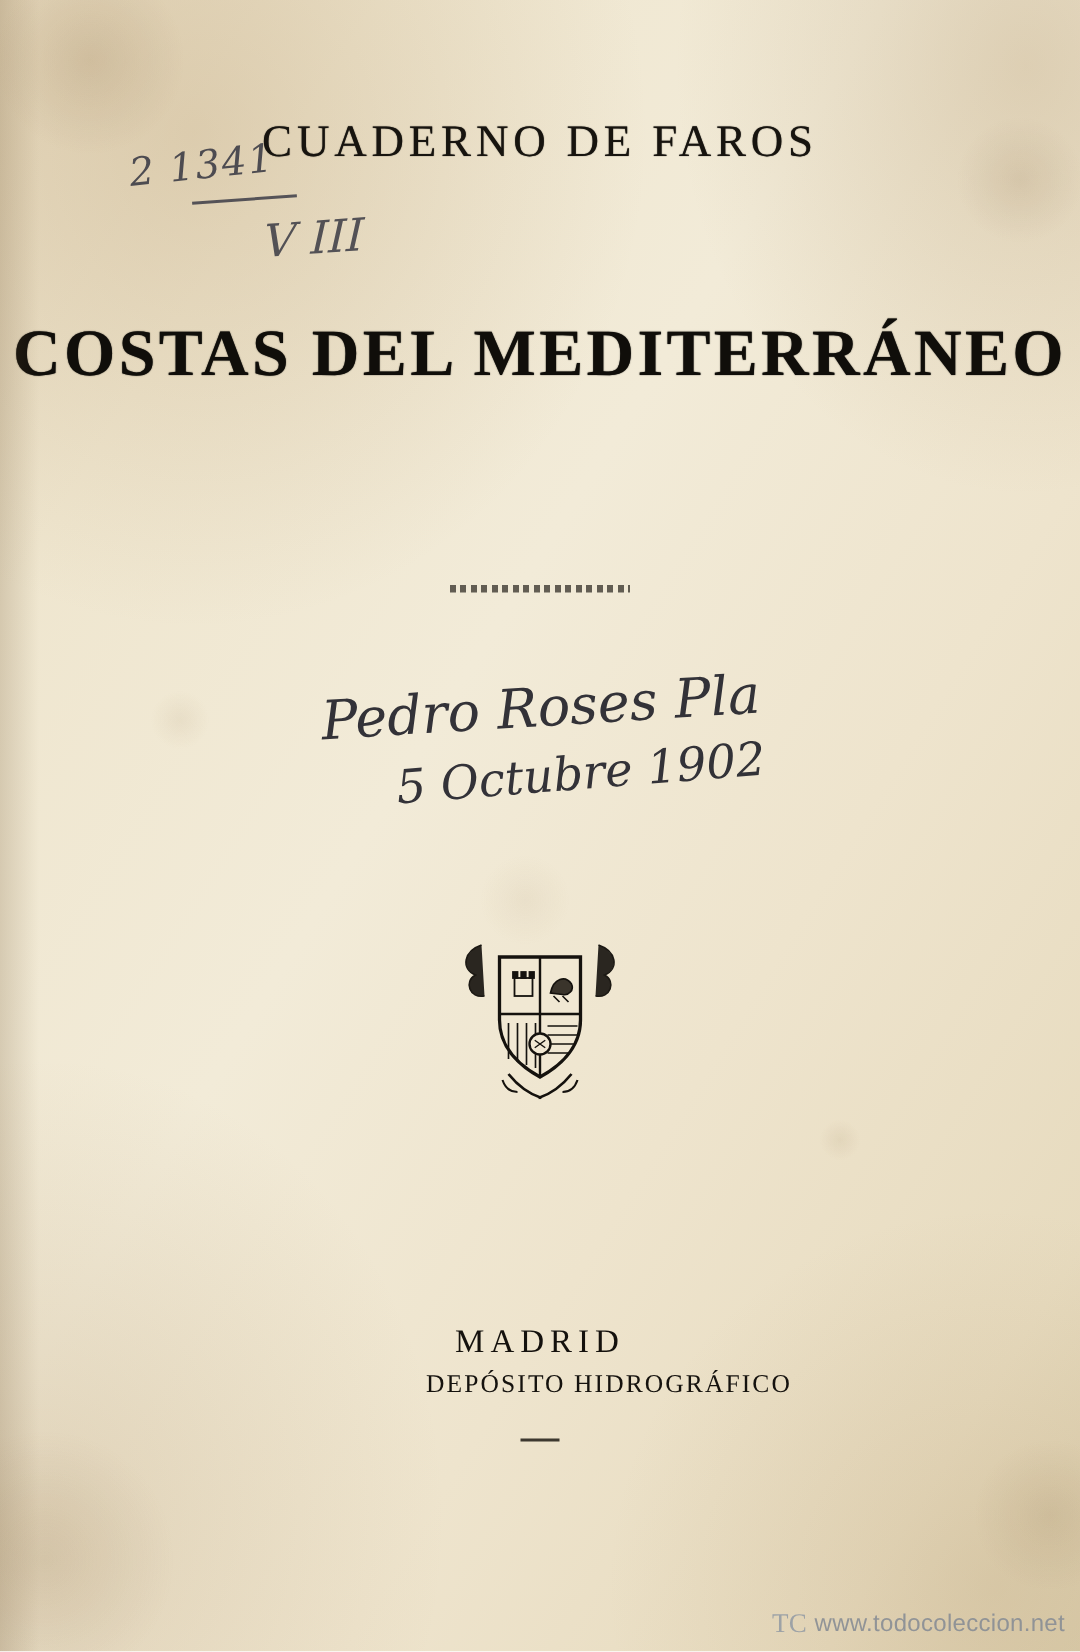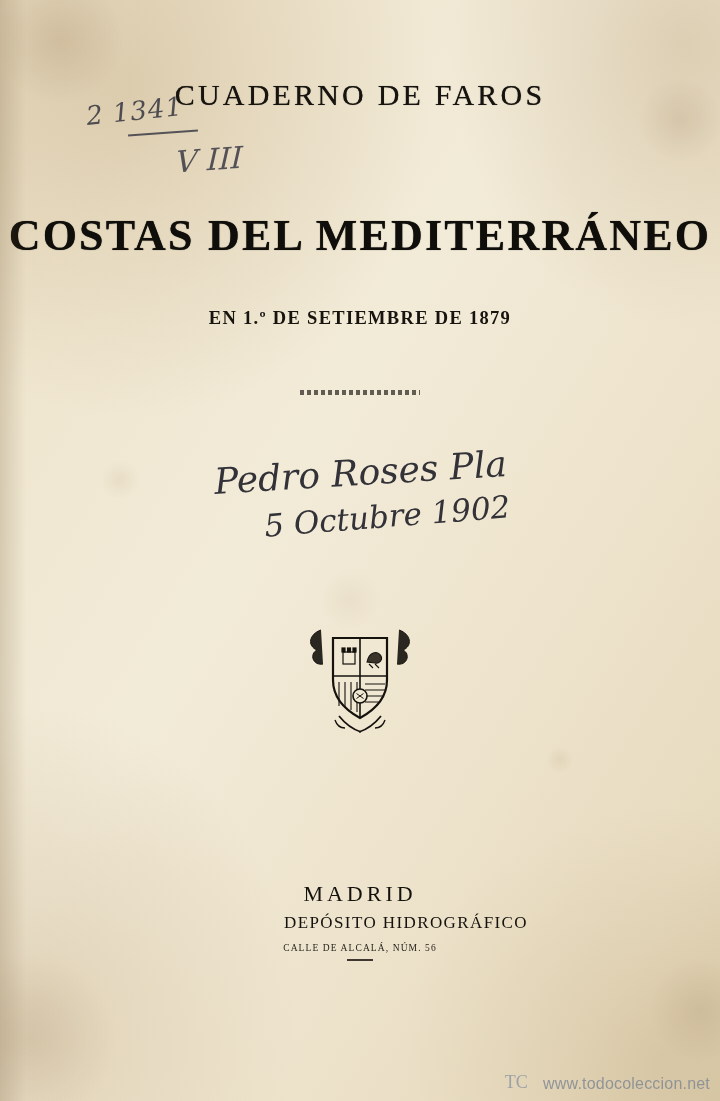--- a/index.html
+++ b/index.html
@@ -208,42 +208,41 @@
     opacity: .92;
     white-space: nowrap;
   }
 
   
   .watermark {
     position: absolute;
     right: 10px;
     bottom: 8px;
     display: flex;
-    align-items: flex-end;
-    gap: 15px;
+    align-items: center;
+    gap: 5px;
     font-family: "Liberation Sans", sans-serif;
     font-size: 16px;
     color: #8d9196;
     letter-spacing: .2px;
     opacity: .95;
   }
   .watermark .wm-logo {
     font-family: "Liberation Serif", serif;
     font-size: 18px;
     color: #9aa0a6;
   }
 </style>
 </head>
 <body>
 
 <div id="page">
 
   <div class="block ink t-main1">CUADERNO DE FAROS</div>
   <div class="block ink t-main2">COSTAS DEL MEDITERRÁNEO</div>
-  <div class="block ink t-date">EN 1.º DE SETIEMBRE DE 1879</div>
 
   <div class="rule"></div>
 
 
   <div class="emblem">
     <svg viewBox="0 0 130 130" width="130" height="130" aria-hidden="true">
       <g fill="none" stroke="#1b1813" stroke-width="1.5">
 
         <path d="M26 22 C14 26 12 38 22 42 C14 46 18 58 28 56" fill="#2a2620" stroke="#1b1813" stroke-width="1"></path>
         <path d="M104 22 C116 26 118 38 108 42 C116 46 112 58 102 56" fill="#2a2620" stroke="#1b1813" stroke-width="1"></path>
@@ -279,21 +278,20 @@
         <path d="M44 108 C52 118 60 122 66 124" stroke="#15120e" stroke-width="1.8"></path>
         <path d="M86 108 C78 118 70 122 64 124" stroke="#15120e" stroke-width="1.8"></path>
         <path d="M40 112 C42 118 46 120 50 120" stroke="#15120e" stroke-width="1.4"></path>
         <path d="M90 112 C88 118 84 120 80 120" stroke="#15120e" stroke-width="1.4"></path>
       </g>
     </svg>
   </div>
 
   <div class="block ink t-city">MADRID</div>
   <div class="block ink t-dep">DEPÓSITO HIDROGRÁFICO</div>
-  <div class="block ink t-addr">CALLE DE ALCALÁ, NÚM. 56</div>
   <div class="rule2"></div>
 
   <div class="hand hand-shelf">2 1341</div>
   <div class="hand-shelf-underline"></div>
   <div class="hand hand-shelf2">V III</div>
   <div class="hand hand-sig">Pedro Roses Pla</div>
   <div class="hand hand-sigdate">5 Octubre 1902</div>
 
   <div class="watermark">
     <span class="wm-logo">TC</span>

